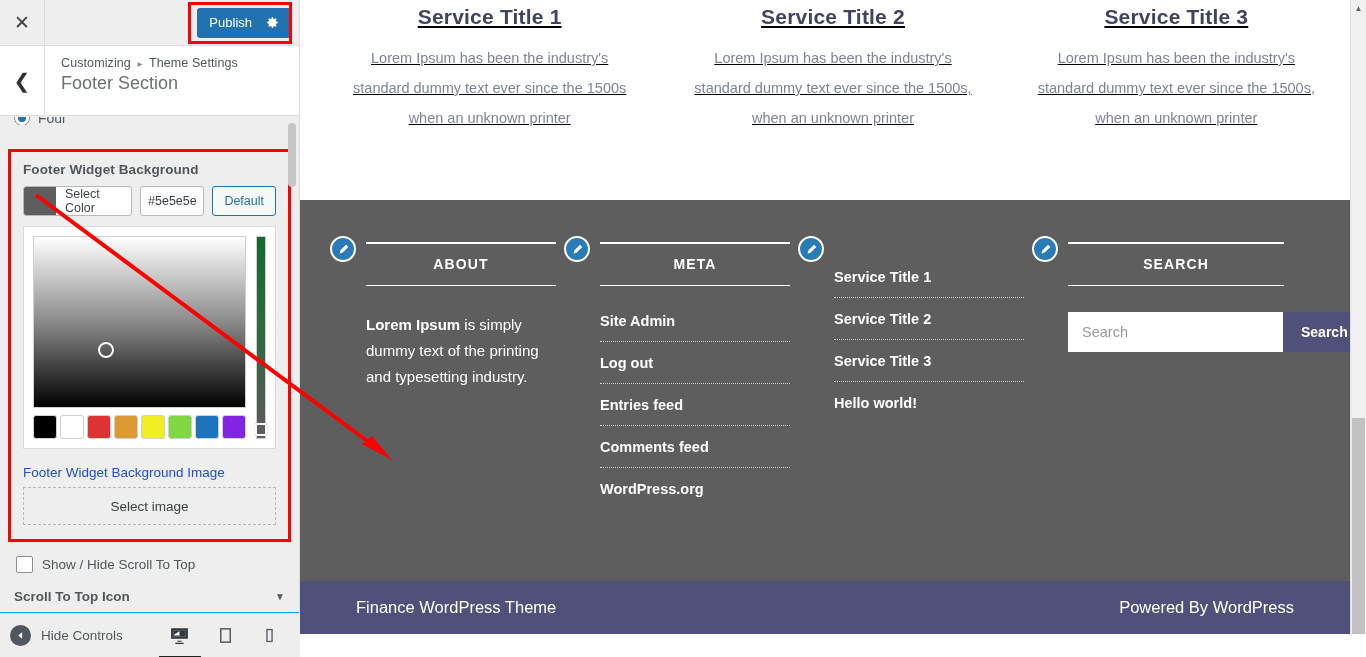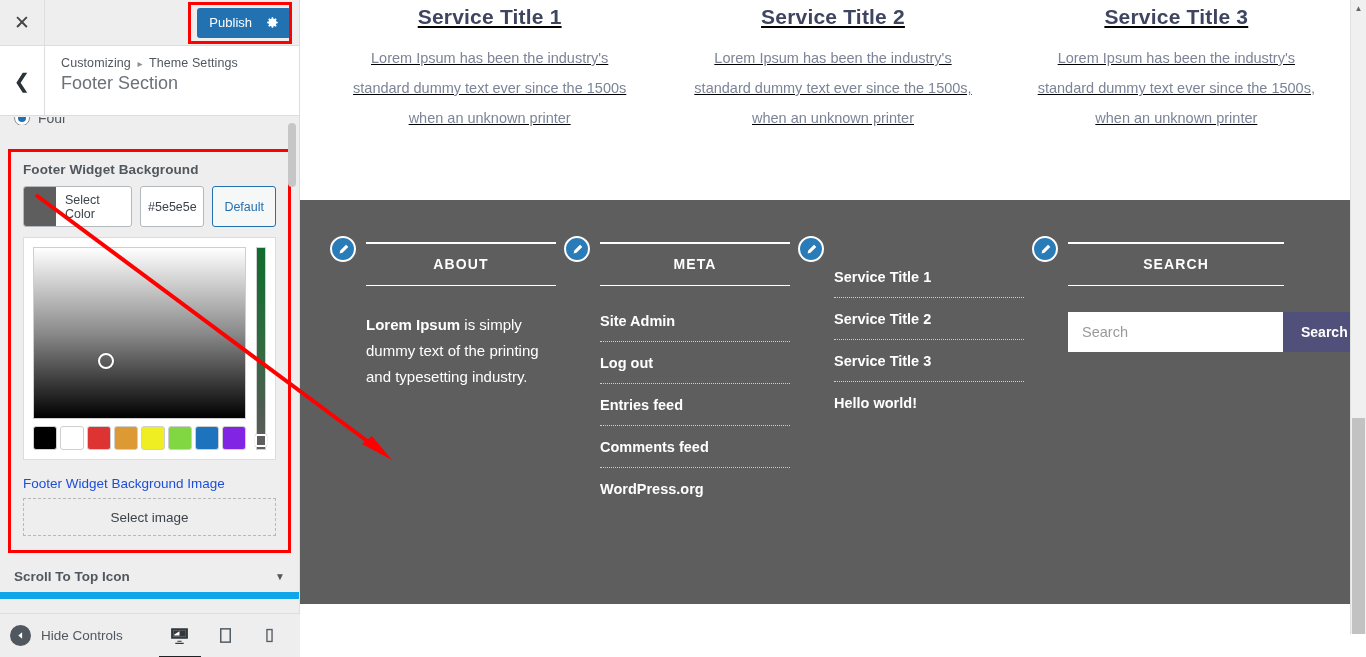--- a/index.html
+++ b/index.html
@@ -85,21 +85,21 @@
     margin: 24px 8px 0 8px;
     border: 3px solid #f00;
     background: #eee;
     padding: 10px 12px 14px 12px;
     position: relative;
   }
   .ctrl-label {
     font-size: 13.5px; color: #50575e; font-weight: 600;
     margin-bottom: 9px; letter-spacing: .1px;
   }
-  .color-row { display: flex; align-items: stretch; gap: 8px; height: 41px; }
+  .color-row { display: flex; align-items: stretch; gap: 8px; height: 30px; }
   .color-btn {
     display: flex; align-items: stretch;
     border: 1px solid #b4b9be; background: #fff; border-radius: 3px; overflow: hidden;
     cursor: pointer;
   }
   .color-swatch { width: 38px; background: #5e5e5e; }
   .color-btn-text {
     display: flex; align-items: center; padding: 0 9px;
     font-size: 12.5px; color: #3c434a;
   }
@@ -334,20 +334,24 @@
             <div class="hue-bar">
               <div class="hue-handle"></div>
             </div>
           </div>
         </div>
 
         <div class="img-label">Footer Widget Background Image</div>
         <button class="select-image">Select image</button>
       </div>
 
+      <div class="cb-row">
+        <span class="checkbox"></span>
+        <span class="cb-text">Show / Hide Scroll To Top</span>
+      </div>
 
       <div class="section-row">
         <span class="t">Scroll To Top Icon</span>
         <span class="caret">▼</span>
       </div>
     </div>
 
     <div class="sb-scroll"></div>
 
     <div class="footer-bar">
@@ -455,20 +459,24 @@
         <div class="wtitle">SEARCH</div>
         <div class="wbody">
           <form class="searchform">
             <input placeholder="Search" style="">
             <button>Search</button>
           </form>
         </div>
       </div>
     </div>
 
+    <div class="botbar">
+      <span>Finance WordPress Theme</span>
+      <span>Powered By WordPress</span>
+    </div>
 
     <div class="pv-scroll">
       <div class="pv-arrow" style="top:0">▲</div>
       <div class="pv-thumb"></div>
       <div class="pv-arrow" style="bottom:0">▼</div>
     </div>
   </div>
 
   <svg class="arrow-svg">
     <line x1="36" y1="195" x2="382" y2="452" stroke="#ff0000" stroke-width="4"></line>

